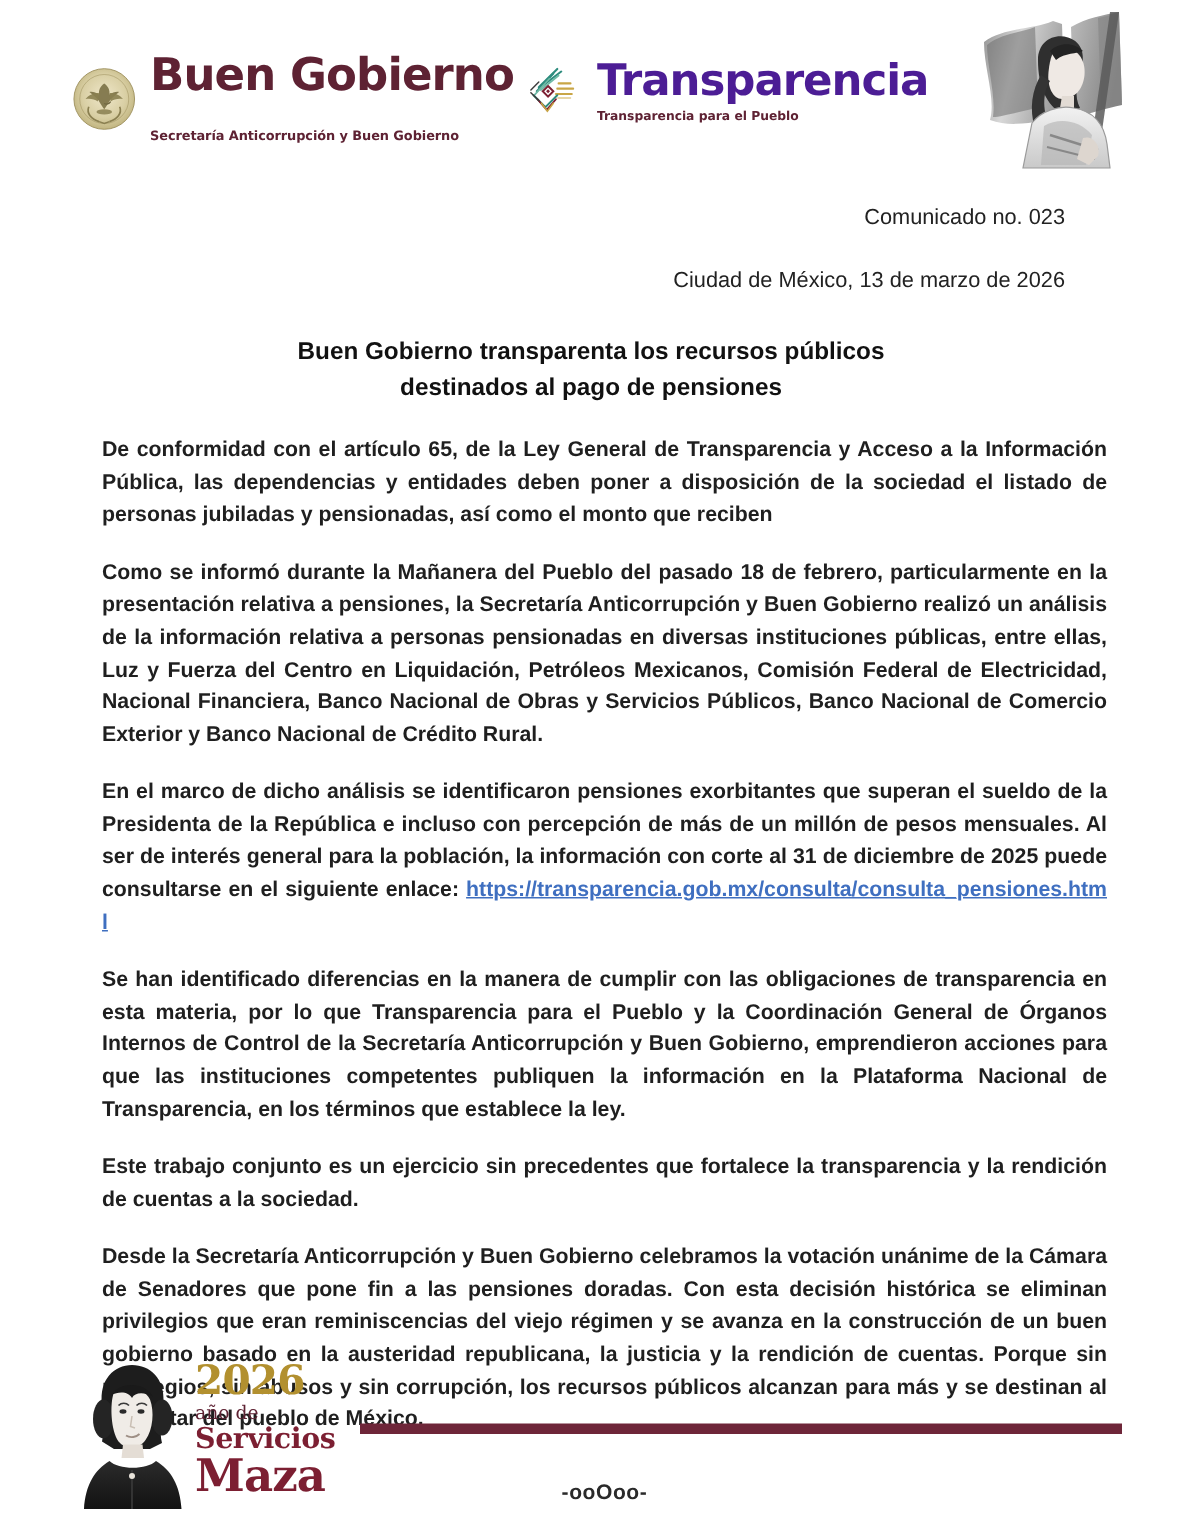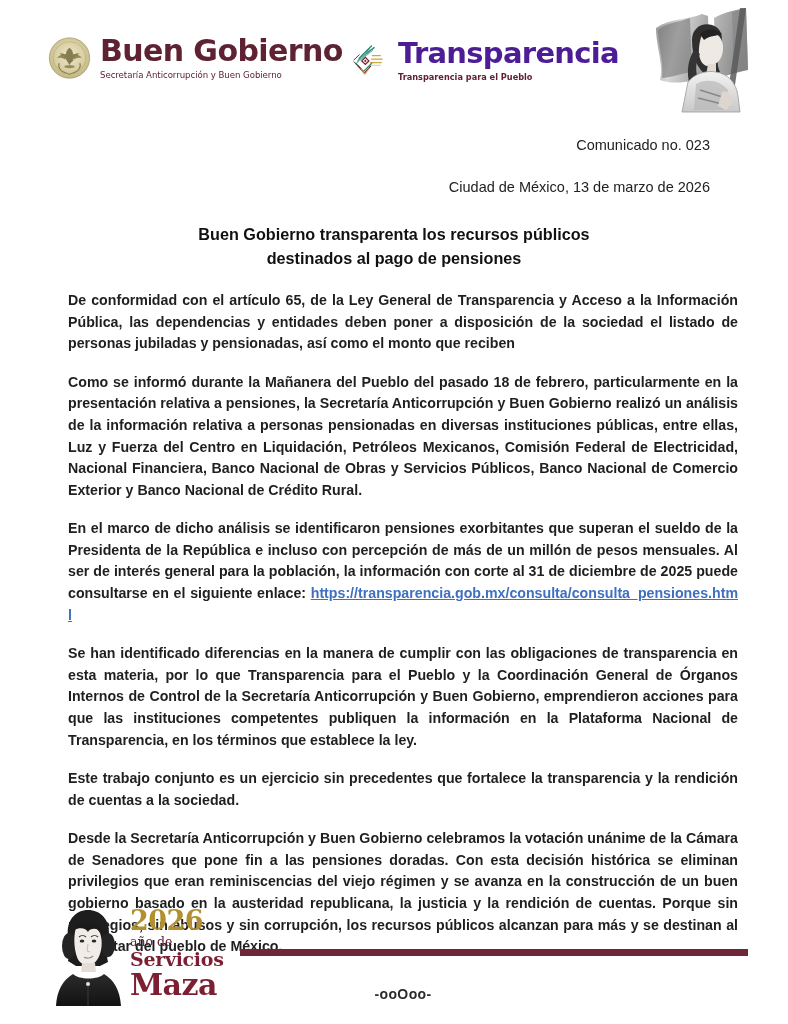--- a/index.html
+++ b/index.html
@@ -59,24 +59,24 @@
     font-weight: 700;
     line-height: 1.0;
     color: #5E2233;
     letter-spacing: -0.6px;
     white-space: nowrap;
   }
 
   .brand-sub {
     font-family: "DejaVu Sans", "Liberation Sans", sans-serif;
     font-size: 8.6px;
-    font-weight: 400;
+    font-weight: 700;
     color: #5E2233;
     letter-spacing: -0.05px;
-    margin-top: 4px;
+    margin-top: 20px;
     white-space: nowrap;
   }
 
   .brand-transparencia {
     position: absolute;
     left: 346px;
     top: 38px;
     display: flex;
     align-items: center;
     gap: 8px;

